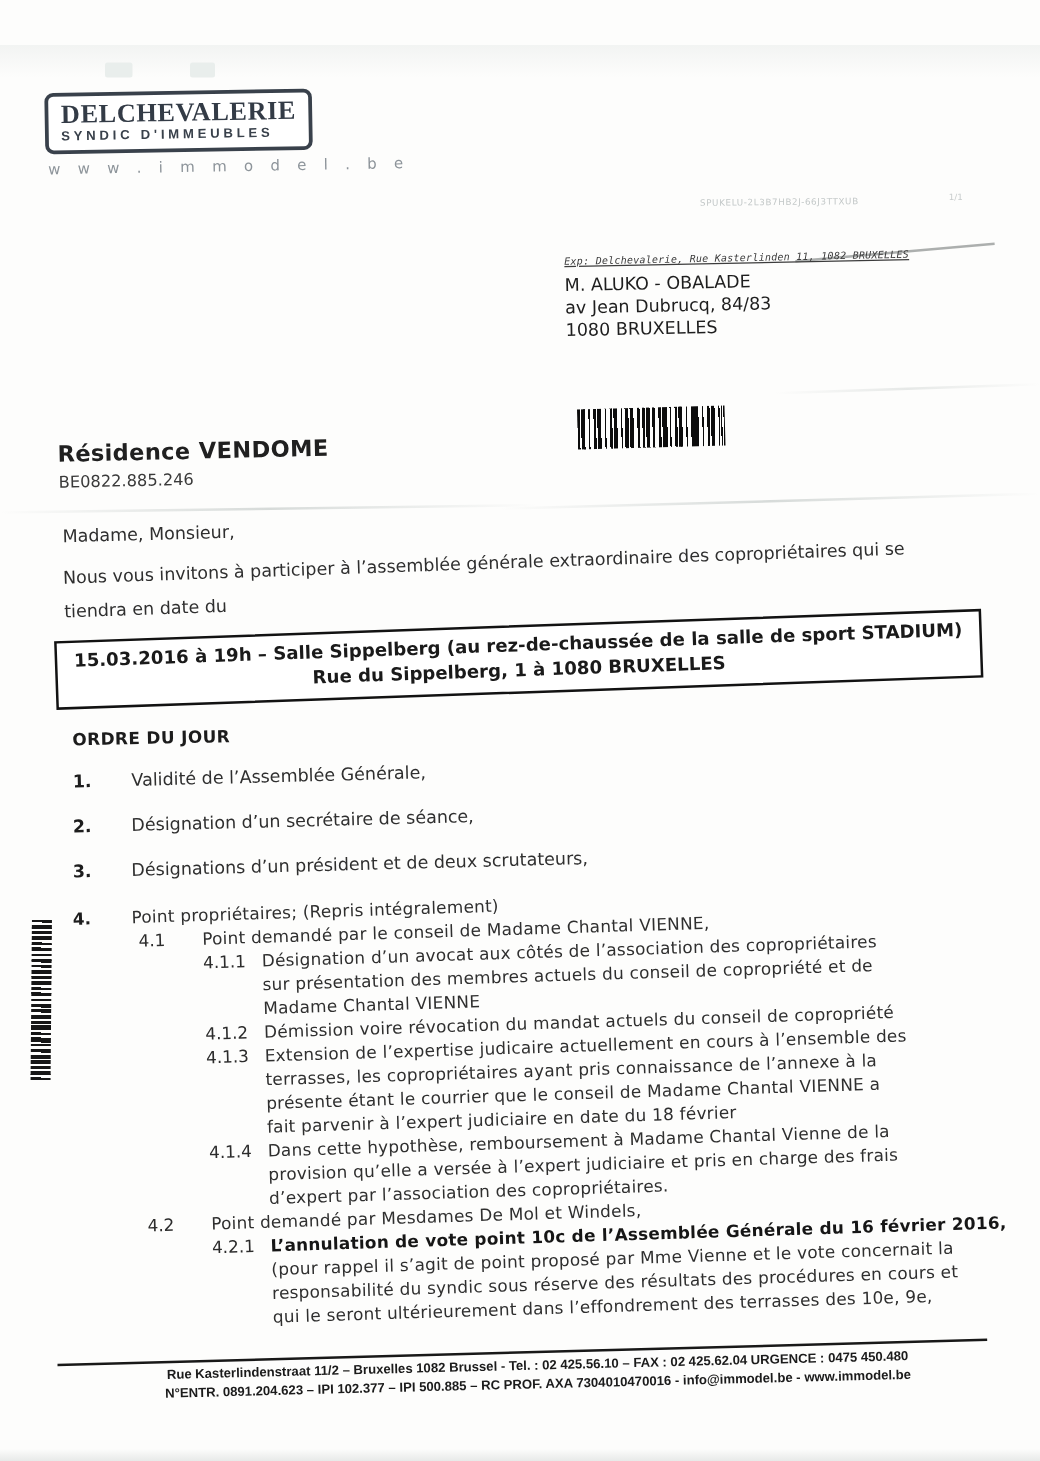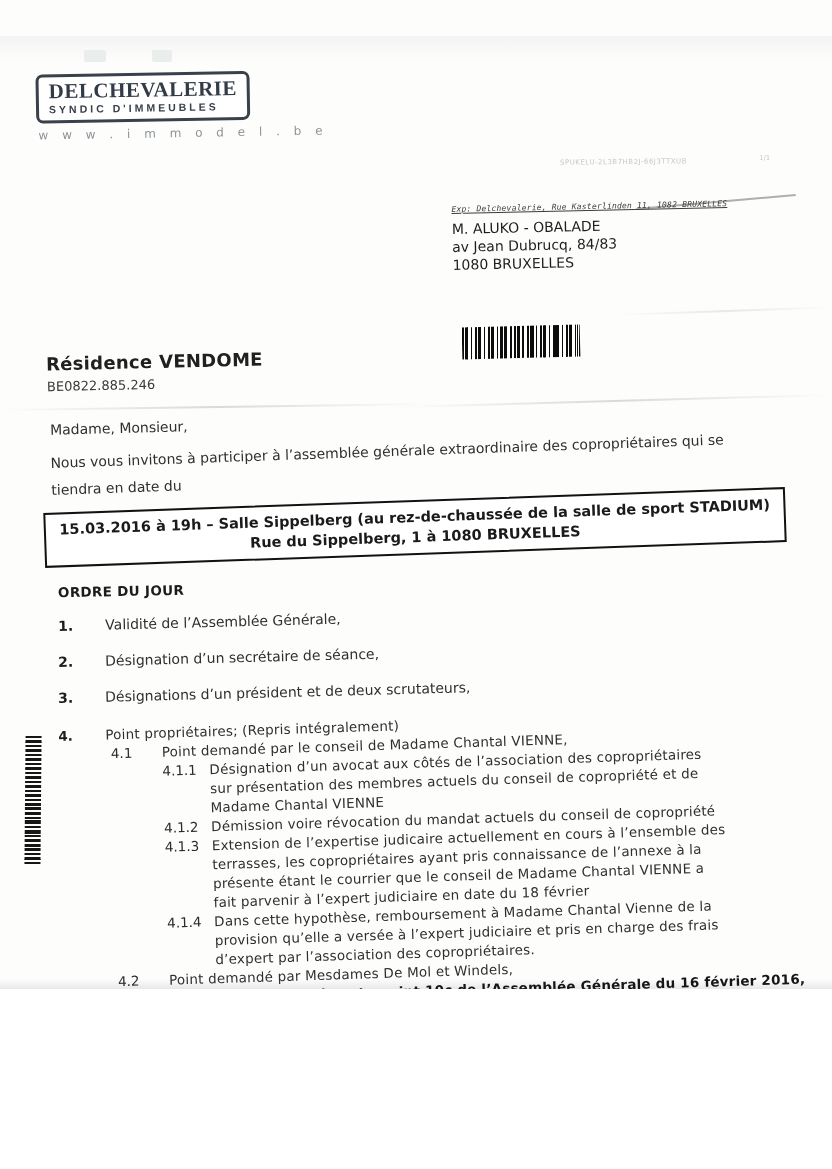--- a/index.html
+++ b/index.html
@@ -1,18 +1,18 @@
 <!DOCTYPE html>
 <html><head>
 <meta charset="utf-8">
 <style>
   * { margin:0; padding:0; box-sizing:border-box; }
   html,body { background:#ffffff; }
   .page {
-    position:relative; width:832px; height:989px; overflow:hidden;
+    position:relative; width:832px; height:1169px; overflow:hidden;
     background:#fdfdfc;
     font-family:"DejaVu Sans", sans-serif;
     color:#2f2f2f;
   }
   
   .edge-top { position:absolute; left:0; top:36px; width:832px; height:26px;
     background:linear-gradient(180deg, rgba(210,216,214,0.25), rgba(255,255,255,0)); }
   .edge-bottom { position:absolute; left:0; bottom:0; width:832px; height:10px;
     background:linear-gradient(0deg, rgba(190,196,194,0.35), rgba(255,255,255,0)); }
   .smudge { position:absolute; background:#e9eeec; border-radius:2px; }

